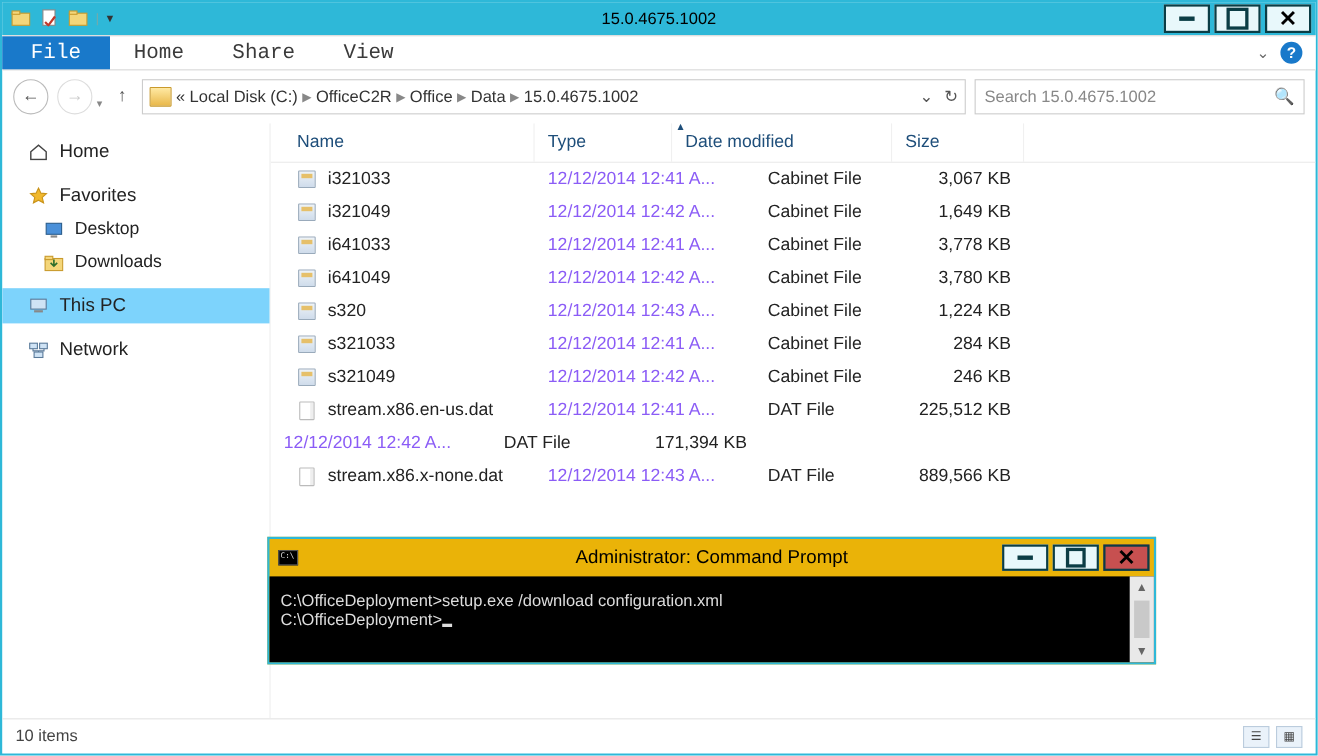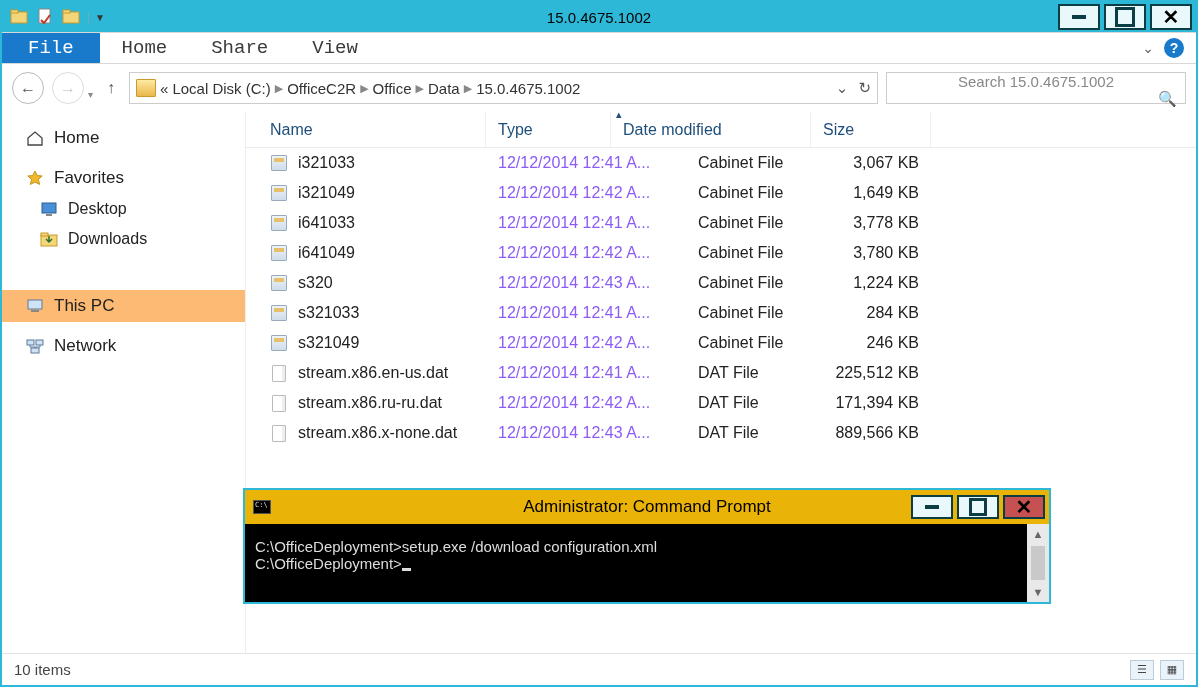--- a/index.html
+++ b/index.html
@@ -31,29 +31,29 @@
 .navbar { height: 48px; display: flex; align-items: center; padding: 4px 10px; gap: 8px; }
 .navbtn { width: 32px; height: 32px; border: 1px solid #bbb; border-radius: 50%; display: flex; align-items: center; justify-content: center; color: #555; font-size: 16px; }
 .navbtn.disabled { color: #ccc; border-color: #ddd; }
 .uparrow { width: 20px; text-align: center; color: #555; font-size: 16px; }
 .navdrop { color: #888; font-size: 10px; align-self: flex-end; margin-bottom: 8px; margin-left: -4px; }
 .addrbar { flex: 1; height: 32px; border: 1px solid #ccc; display: flex; align-items: center; padding: 0 6px; gap: 4px; font-size: 15px; color: #333; overflow: hidden; }
 .addrbar .foldericon { width: 20px; height: 18px; background: linear-gradient(#ffe9a3,#e9b84a); border: 1px solid #c99a2c; border-radius: 1px; flex-shrink: 0; }
 .crumb { display: flex; align-items: center; gap: 4px; white-space: nowrap; }
 .crumb .sep { color: #888; font-size: 11px; }
 .addrtools { margin-left: auto; display: flex; align-items: center; gap: 10px; color: #555; padding-left: 8px; }
-.searchbox { width: 300px; height: 32px; border: 1px solid #ccc; display: flex; align-items: center; padding: 0 8px; color: #888; font-size: 15px; flex-direction: column; }
+.searchbox { width: 300px; height: 32px; border: 1px solid #ccc; display: flex; align-items: center; padding: 0 8px; color: #888; font-size: 15px; }
 .searchbox .mag { margin-left: auto; color: #777; }
 
 
 .mainsplit { flex: 1; display: flex; overflow: hidden; }
 .sidebar { width: 244px; border-right: 1px solid #eee; padding-top: 10px; }
 .sidebar .item { display: flex; align-items: center; gap: 10px; padding: 6px 18px 6px 38px; font-size: 16px; color: #222; }
 .sidebar .item.group { padding-left: 24px; font-size: 17px; }
-.sidebar .item.sel { background: #fdba74; margin-top: 28px; }
+.sidebar .item.sel { background: #7dd3fc; }
 .sidebar .ic { width: 18px; height: 16px; display: inline-flex; align-items: center; justify-content: center; flex-shrink: 0; }
 
 .filearea { flex: 1; overflow: hidden; }
 .colheaders { display: flex; border-bottom: 1px solid #eaeaea; height: 36px; align-items: center; color: #1e4e7a; font-size: 16px; position: relative; }
 .colheaders .col { padding: 0 12px; border-right: 1px solid #f0f0f0; height: 100%; display: flex; align-items: center; }
 .col.name { width: 240px; padding-left: 24px; text-align: center; }
 .col.date { width: 200px; }
 .col.type { width: 125px; }
 .col.size { width: 120px; }
 .sort-caret { position: absolute; font-size: 11px; color: #1e4e7a; top: -4px; }
@@ -330,26 +330,20 @@
               <span class="fileicon">
                 <span class="dat"></span>
               </span>
               <span>stream.x86.en-us.dat</span>
             </div>
             <div class="cdate">12/12/2014 12:41 A...</div>
             <div class="ctype">DAT File</div>
             <div class="csize">225,512 KB</div>
           </div>
           <div class="filerow">
-            <div class="cname">
-              <span class="fileicon">
-                <span class="dat"></span>
-              </span>
-              <span>stream.x86.ru-ru.dat</span>
-            </div>
             <div class="cdate">12/12/2014 12:42 A...</div>
             <div class="ctype">DAT File</div>
             <div class="csize">171,394 KB</div>
           </div>
           <div class="filerow">
             <div class="cname">
               <span class="fileicon">
                 <span class="dat"></span>
               </span>
               <span>stream.x86.x-none.dat</span>

